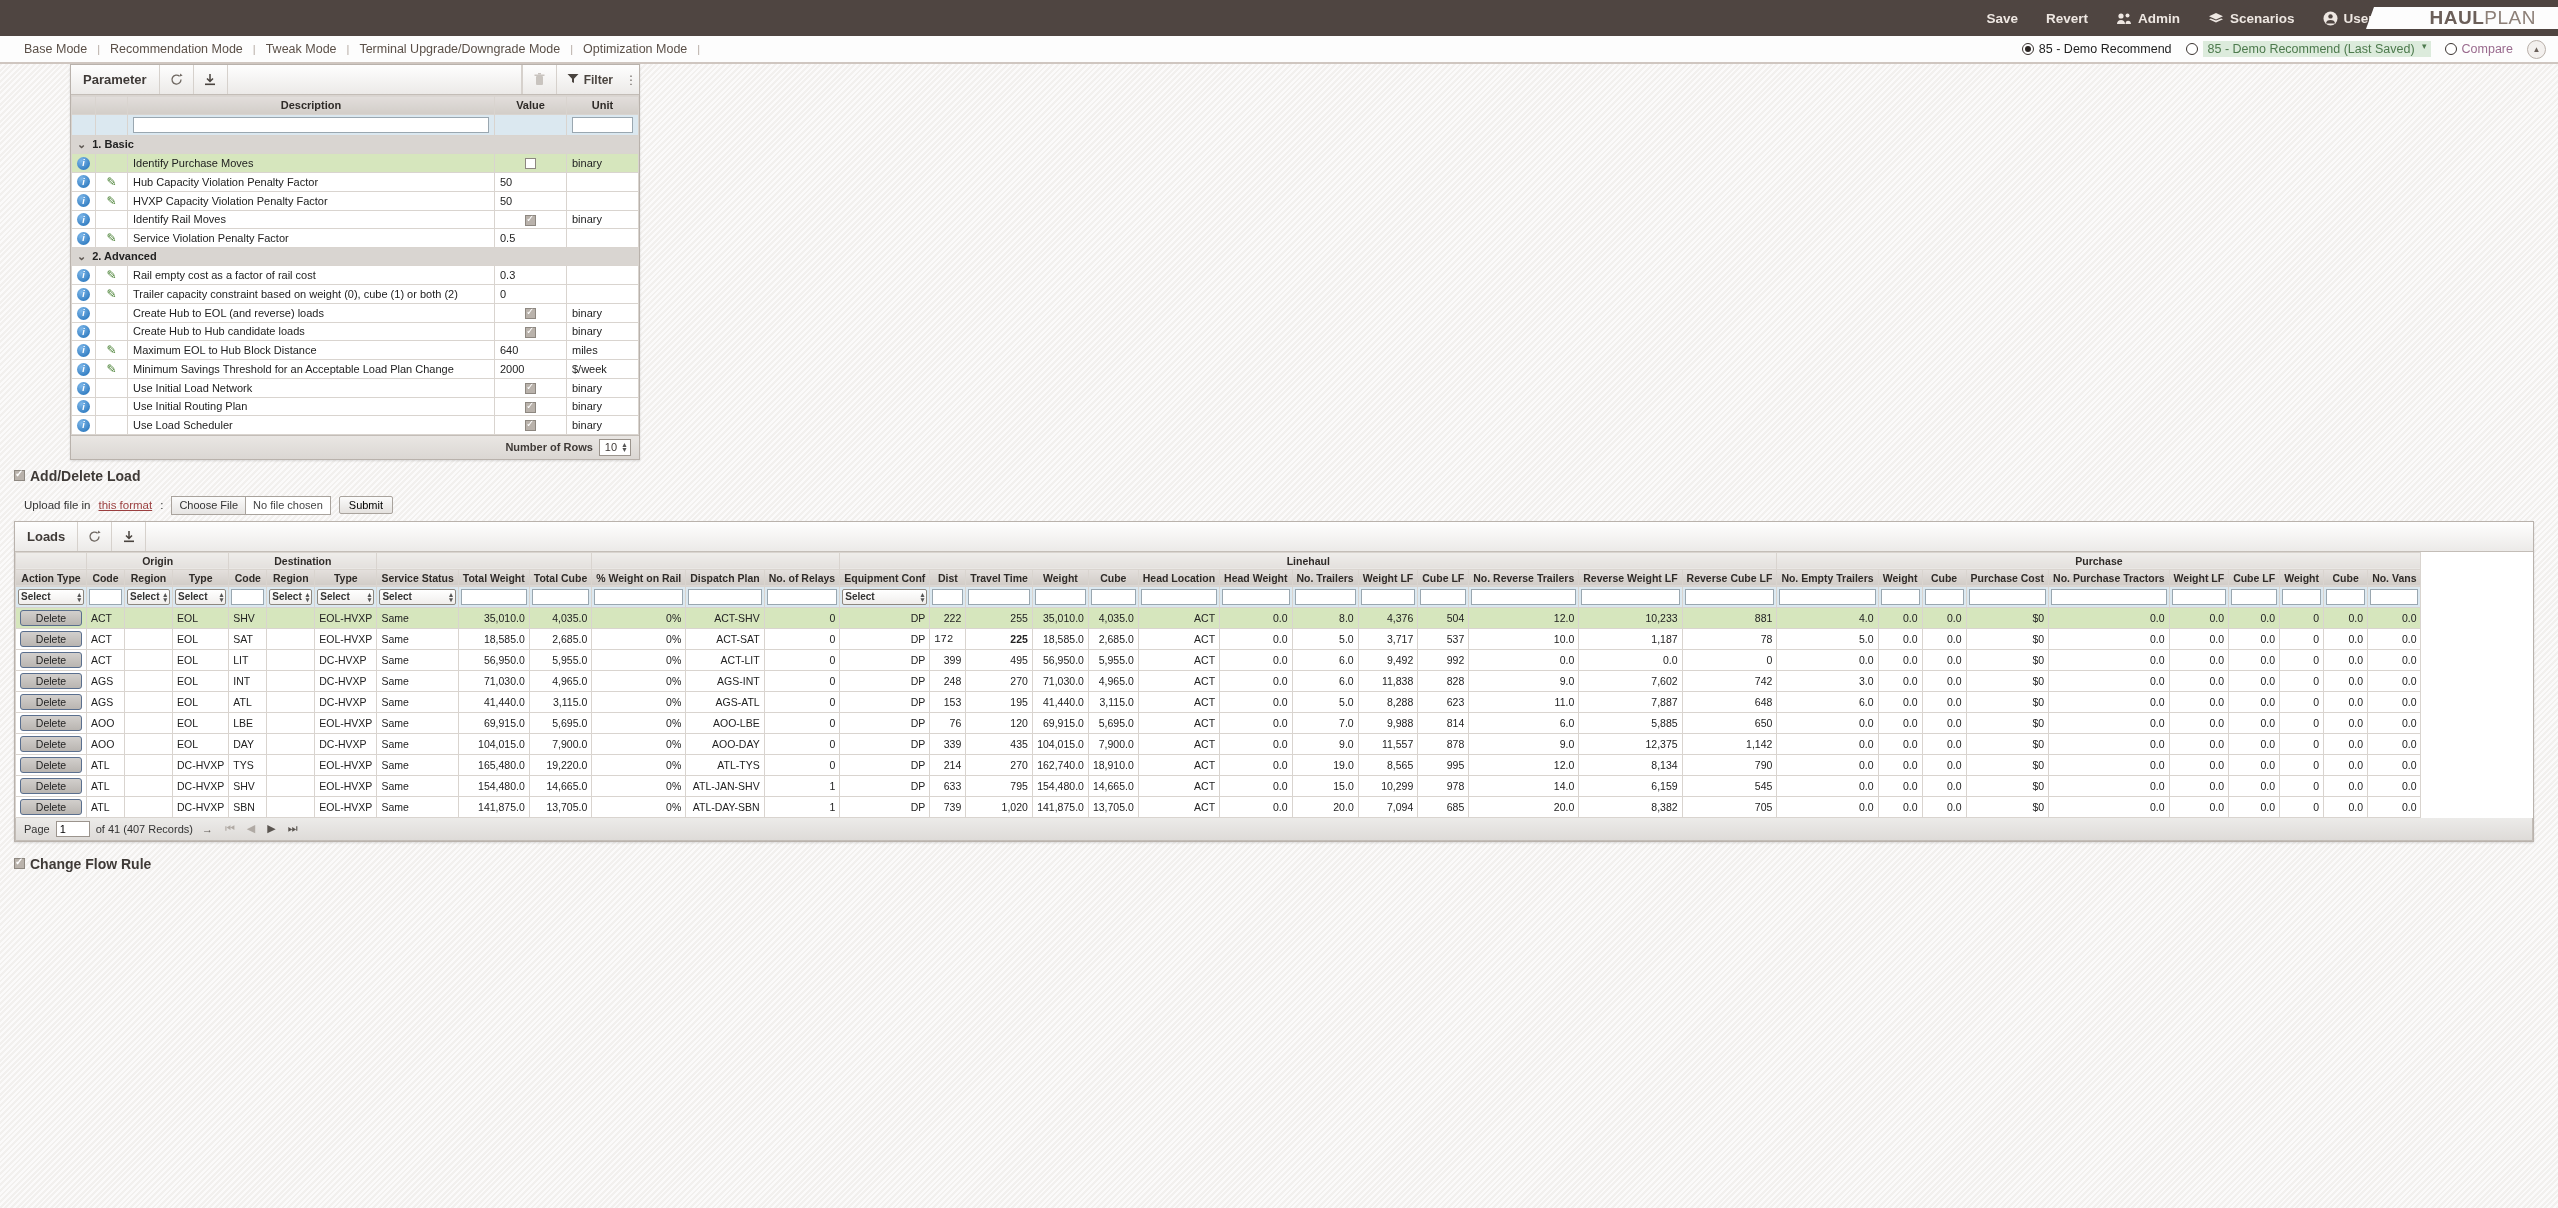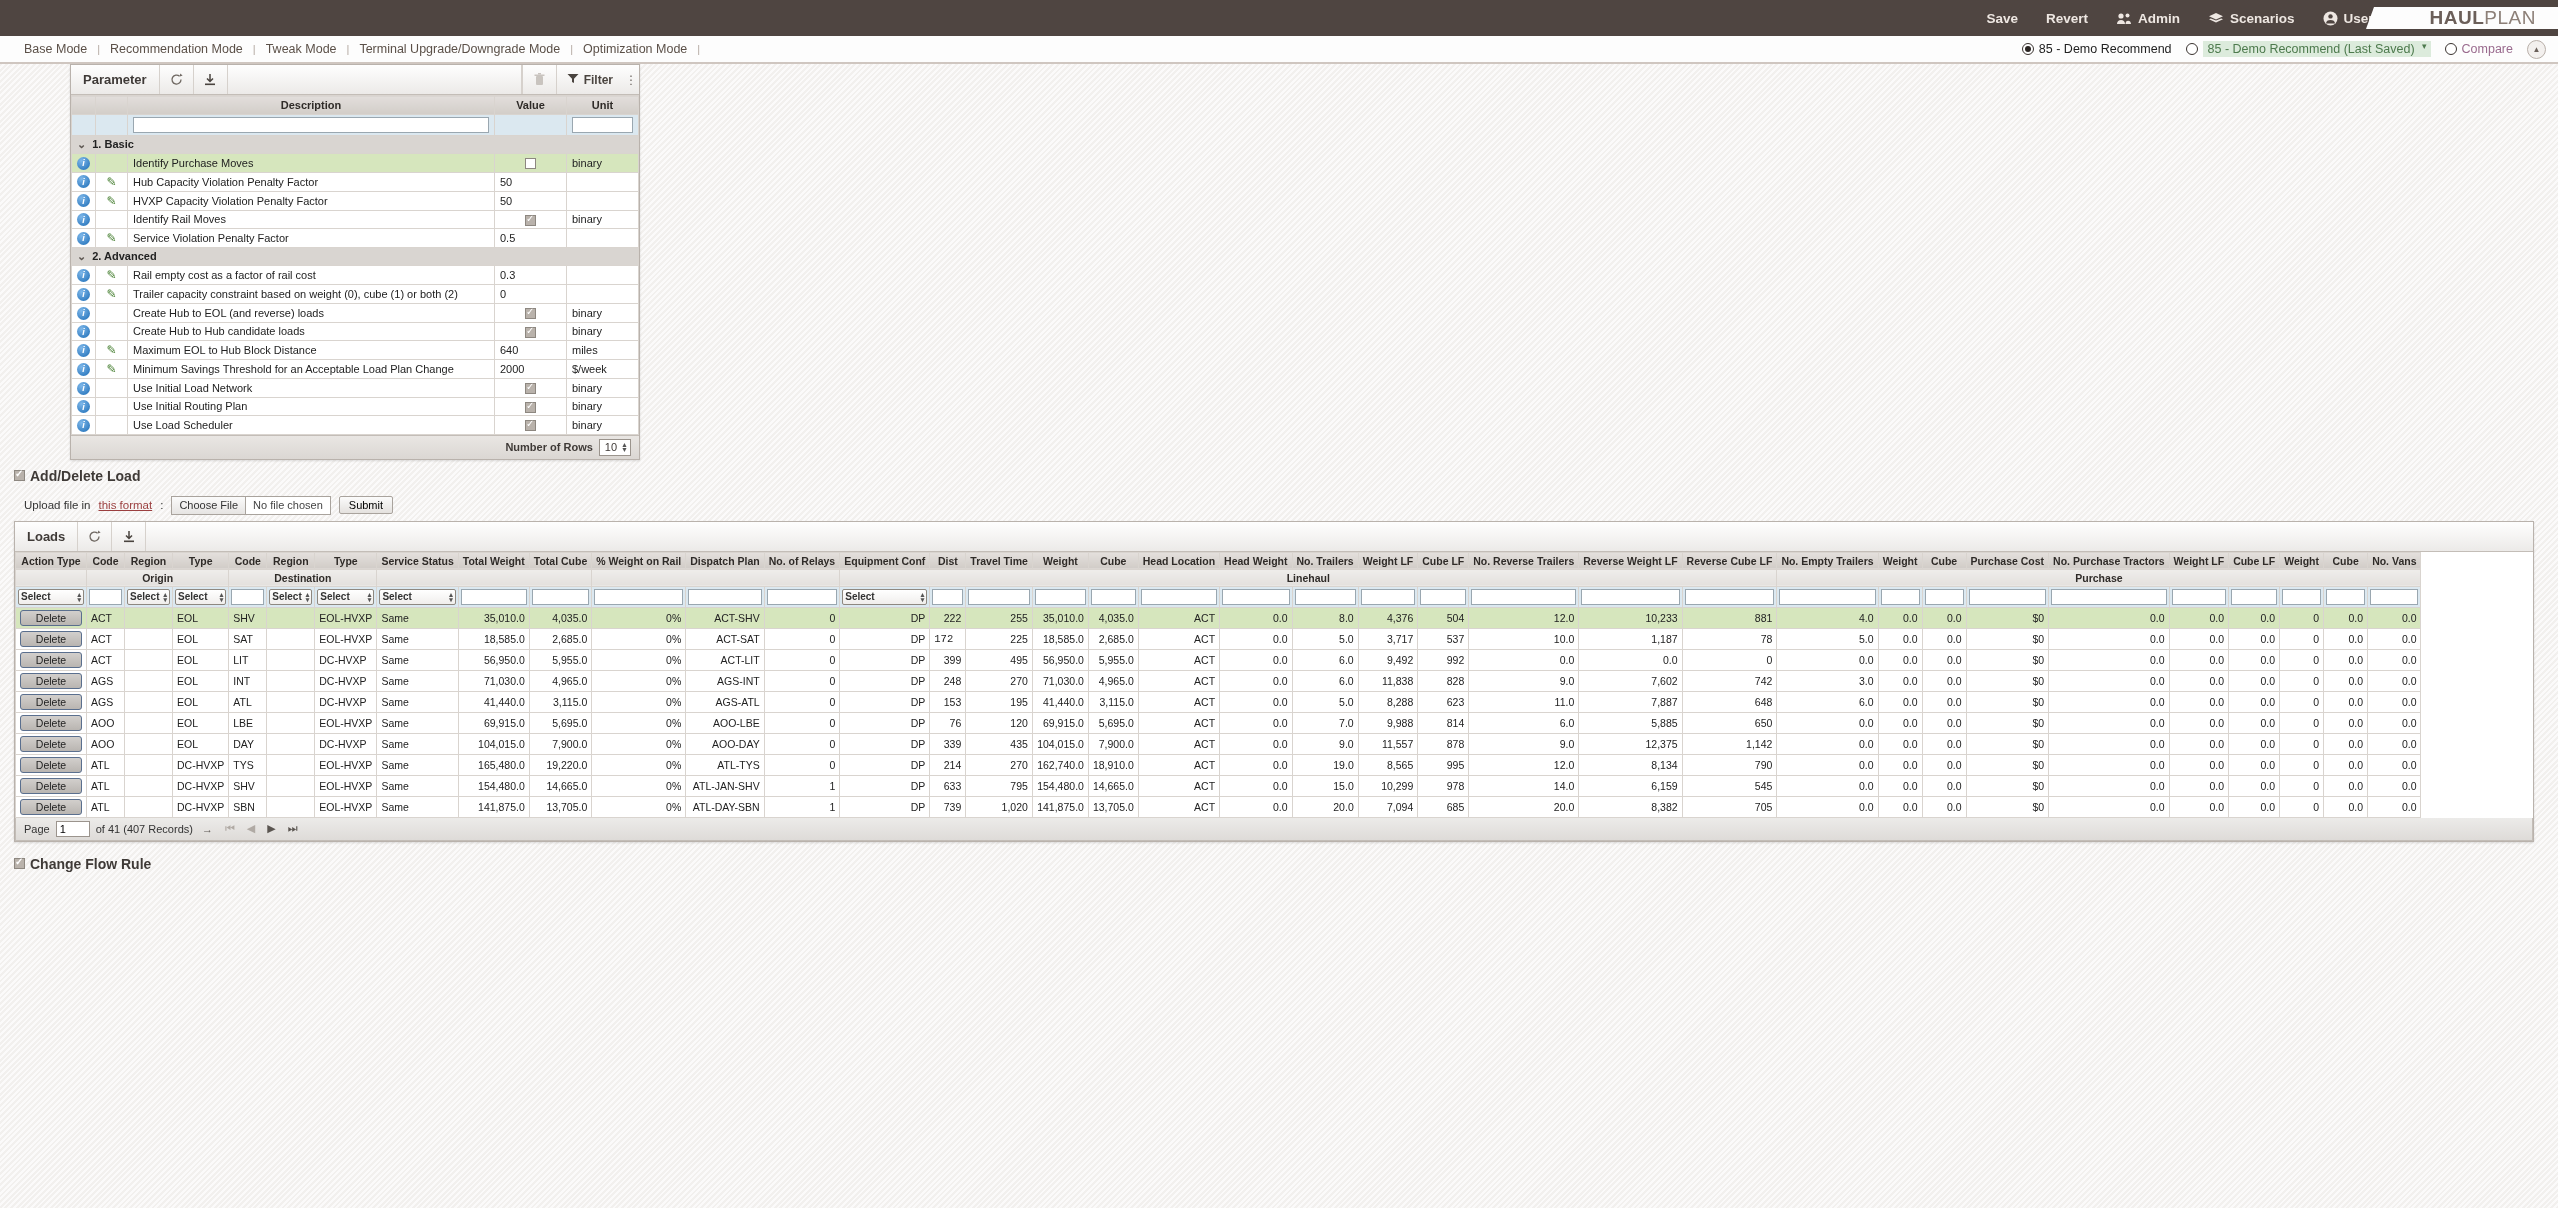--- a/index.html
+++ b/index.html
@@ -647,20 +647,29 @@
               <path d="M6 1v6.5M3 5.5L6 8.5 9 5.5" fill="none" stroke="#4a443f" stroke-width="1.5"></path>
               <rect x="1" y="10.5" width="10" height="1.6" fill="#4a443f"></rect>
             </svg>
         </div>
         <div class="tb-spacer" style="border-right:none"></div>
       </div>
 
       <div style="overflow:hidden;">
         <table class="loads" id="loads-table">
           <thead>
+            <tr id="loads-group-row">
+                <th colspan="1" class="blank"></th>
+                <th colspan="3" class="grouphdr">Origin</th>
+                <th colspan="3" class="grouphdr">Destination</th>
+                <th colspan="3" class="blank"></th>
+                <th colspan="3" class="blank"></th>
+                <th colspan="13" class="grouphdr">Linehaul</th>
+                <th colspan="10" class="grouphdr">Purchase</th>
+              </tr>
             <tr id="loads-col-row">
                 <th style="width: 66px;">Action Type</th>
                 <th style="width: 38px;">Code</th>
                 <th style="width: 48px;">Region</th>
                 <th style="width: 48px;">Type</th>
                 <th style="width: 38px;">Code</th>
                 <th style="width: 48px;">Region</th>
                 <th style="width: 56px;">Type</th>
                 <th style="width: 46px;">Service Status</th>
                 <th style="width: 58px;">Total Weight</th>
@@ -685,29 +694,20 @@
                 <th style="width: 44px;">Weight</th>
                 <th style="width: 44px;">Cube</th>
                 <th style="width: 54px;">Purchase Cost</th>
                 <th style="width: 60px;">No. Purchase Tractors</th>
                 <th style="width: 48px;">Weight LF</th>
                 <th style="width: 48px;">Cube LF</th>
                 <th style="width: 44px;">Weight</th>
                 <th style="width: 44px;">Cube</th>
                 <th style="width: 44px;">No. Vans</th>
               </tr>
-            <tr id="loads-group-row">
-                <th colspan="1" class="blank"></th>
-                <th colspan="3" class="grouphdr">Origin</th>
-                <th colspan="3" class="grouphdr">Destination</th>
-                <th colspan="3" class="blank"></th>
-                <th colspan="3" class="blank"></th>
-                <th colspan="13" class="grouphdr">Linehaul</th>
-                <th colspan="10" class="grouphdr">Purchase</th>
-              </tr>
             <tr id="loads-filter-row" class="loads-filter">
                 <th style="background: rgb(219, 232, 240); padding: 2px;">
                   <div class="selbox">
                     <span>Select</span>
                     <span class="arr">
                       <span>▴</span>
                       <span>▾</span>
                     </span>
                   </div>
                 </th>
@@ -844,21 +844,21 @@
                 <td style="text-align: left;"></td>
                 <td style="text-align: left;">EOL-HVXP</td>
                 <td style="text-align: left;">Same</td>
                 <td style="text-align: right;">18,585.0</td>
                 <td style="text-align: right;">2,685.0</td>
                 <td style="text-align: right;">0%</td>
                 <td style="text-align: right;">ACT-SAT</td>
                 <td style="text-align: right;">0</td>
                 <td style="text-align: right;">DP</td>
                 <td style="text-align: left; font-family: Liberation Mono, monospace;">172</td>
-                <td style="text-align: right;">225</td>
+                <td style="text-align: right; font-weight: bold;">225</td>
                 <td style="text-align: right;">18,585.0</td>
                 <td style="text-align: right;">2,685.0</td>
                 <td style="text-align: right;">ACT</td>
                 <td style="text-align: right;">0.0</td>
                 <td style="text-align: right;">5.0</td>
                 <td style="text-align: right;">3,717</td>
                 <td style="text-align: right;">537</td>
                 <td style="text-align: right;">10.0</td>
                 <td style="text-align: right;">1,187</td>
                 <td style="text-align: right;">78</td>

